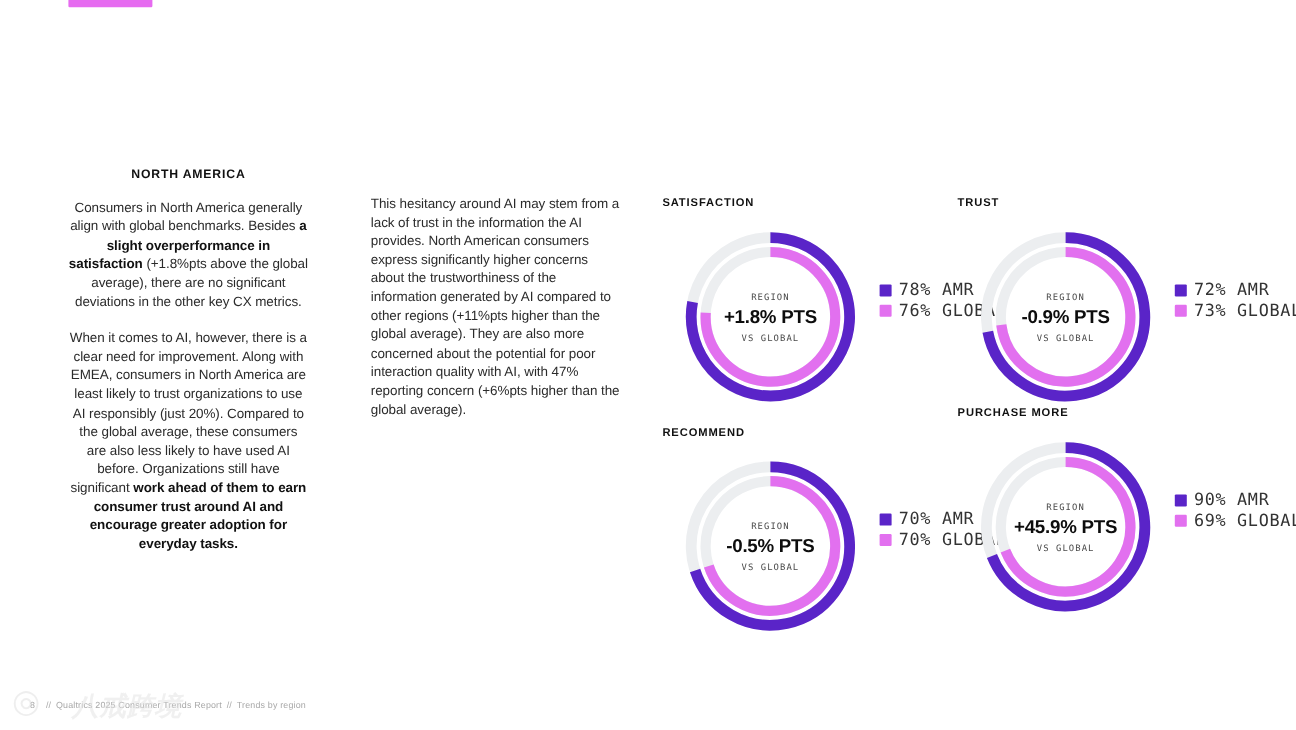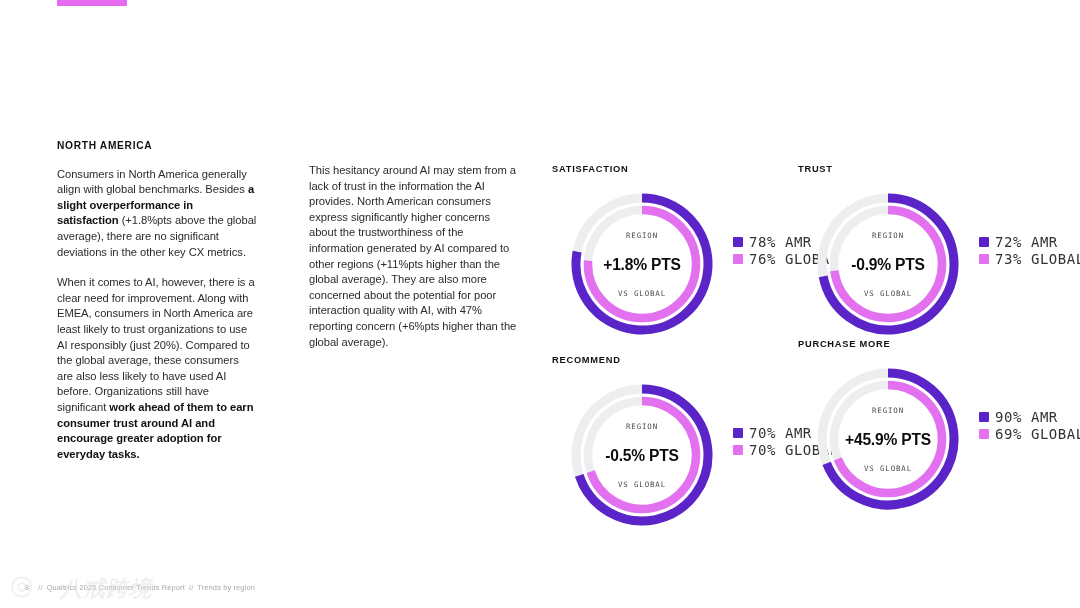--- a/index.html
+++ b/index.html
@@ -28,21 +28,21 @@
   }
 
   
   .col {
     position: absolute;
     font-size: 11.2px;
     line-height: 15.6px;
     letter-spacing: -0.05px;
     color: #2b2b2b;
   }
-  .col-left  { left: 57px;  top: 138px; width: 200px; }
+  .col-left  { left: 57px;  top: 138px; width: 200px; text-align: center; }
   .col-right { left: 309px; top: 163px; width: 210px; }
 
   .region-heading {
     font-size: 10.2px;
     font-weight: bold;
     letter-spacing: 0.7px;
     color: #111111;
     margin: 0 0 13px 0;
   }
   .col p {
@@ -98,21 +98,20 @@
     position: absolute;
     left: 0;
     top: 0;
     width: 156px;
     height: 156px;
     display: flex;
     flex-direction: column;
     align-items: center;
     justify-content: center;
     pointer-events: none;
-    gap: 12px;
   }
   .dc-top, .dc-bot {
     font-family: "DejaVu Sans Mono", monospace;
     font-size: 7.4px;
     letter-spacing: 0.9px;
     color: #4a4a4a;
     line-height: 11px;
   }
   .dc-main {
     font-size: 15.6px;

